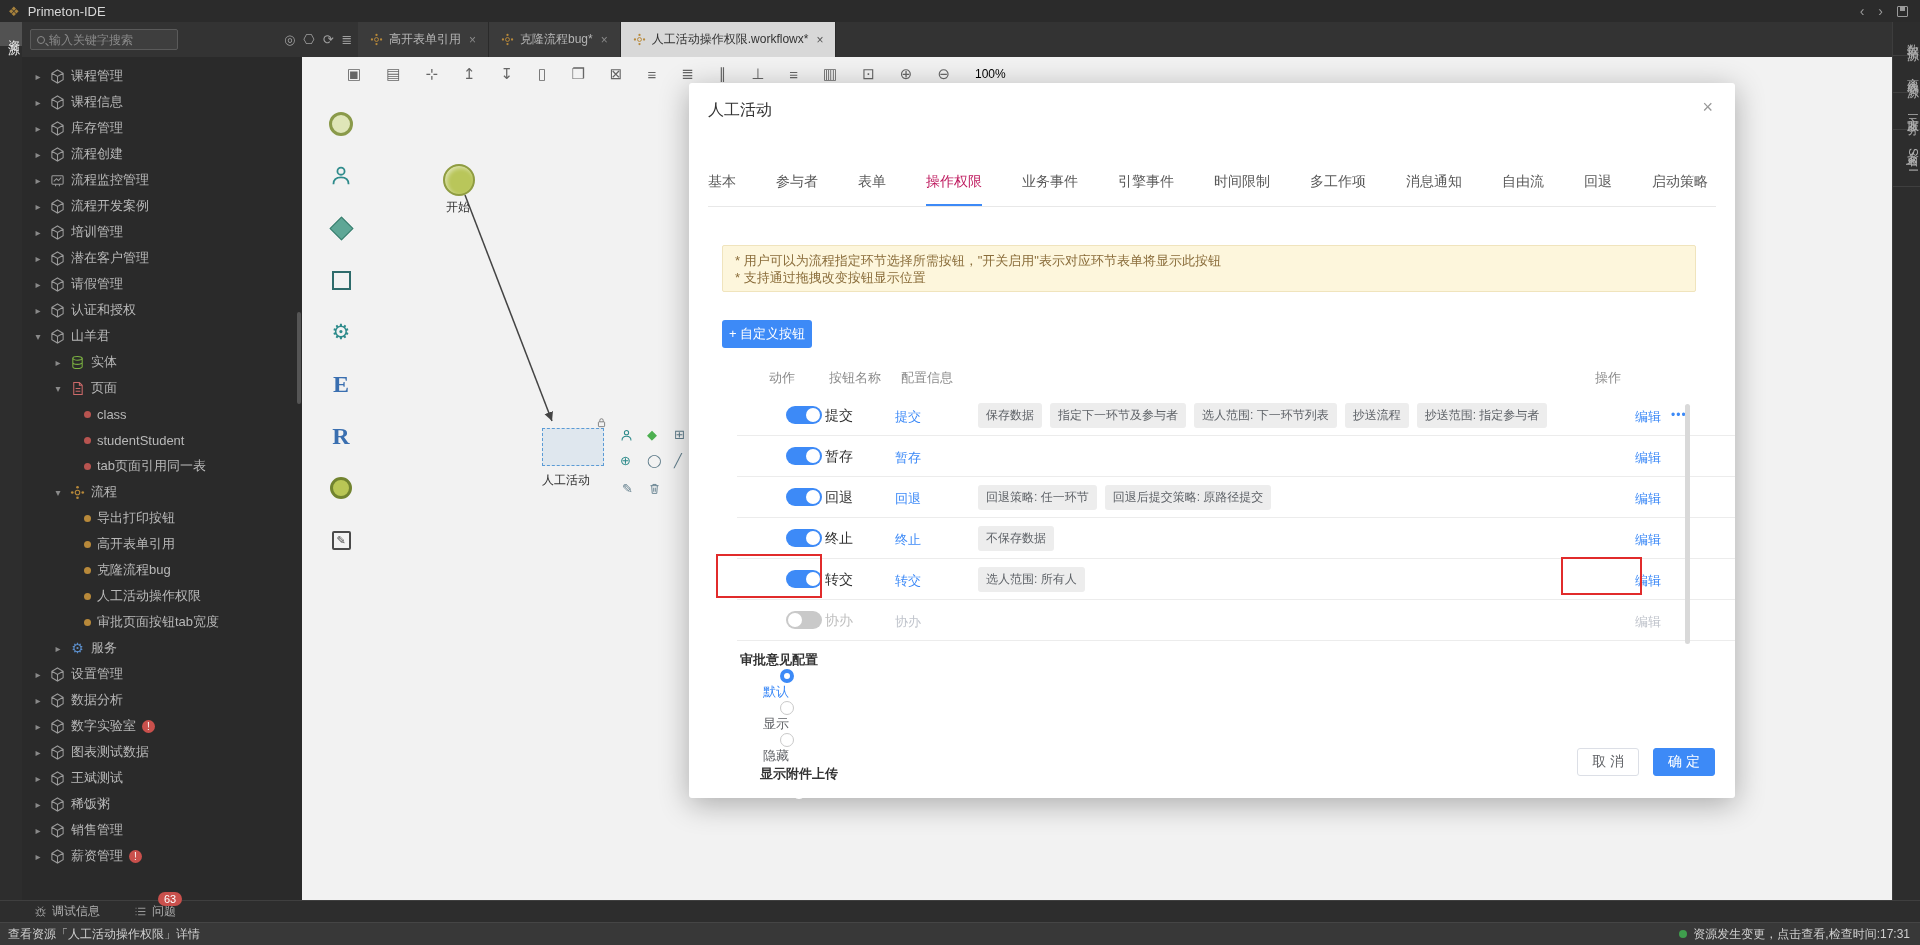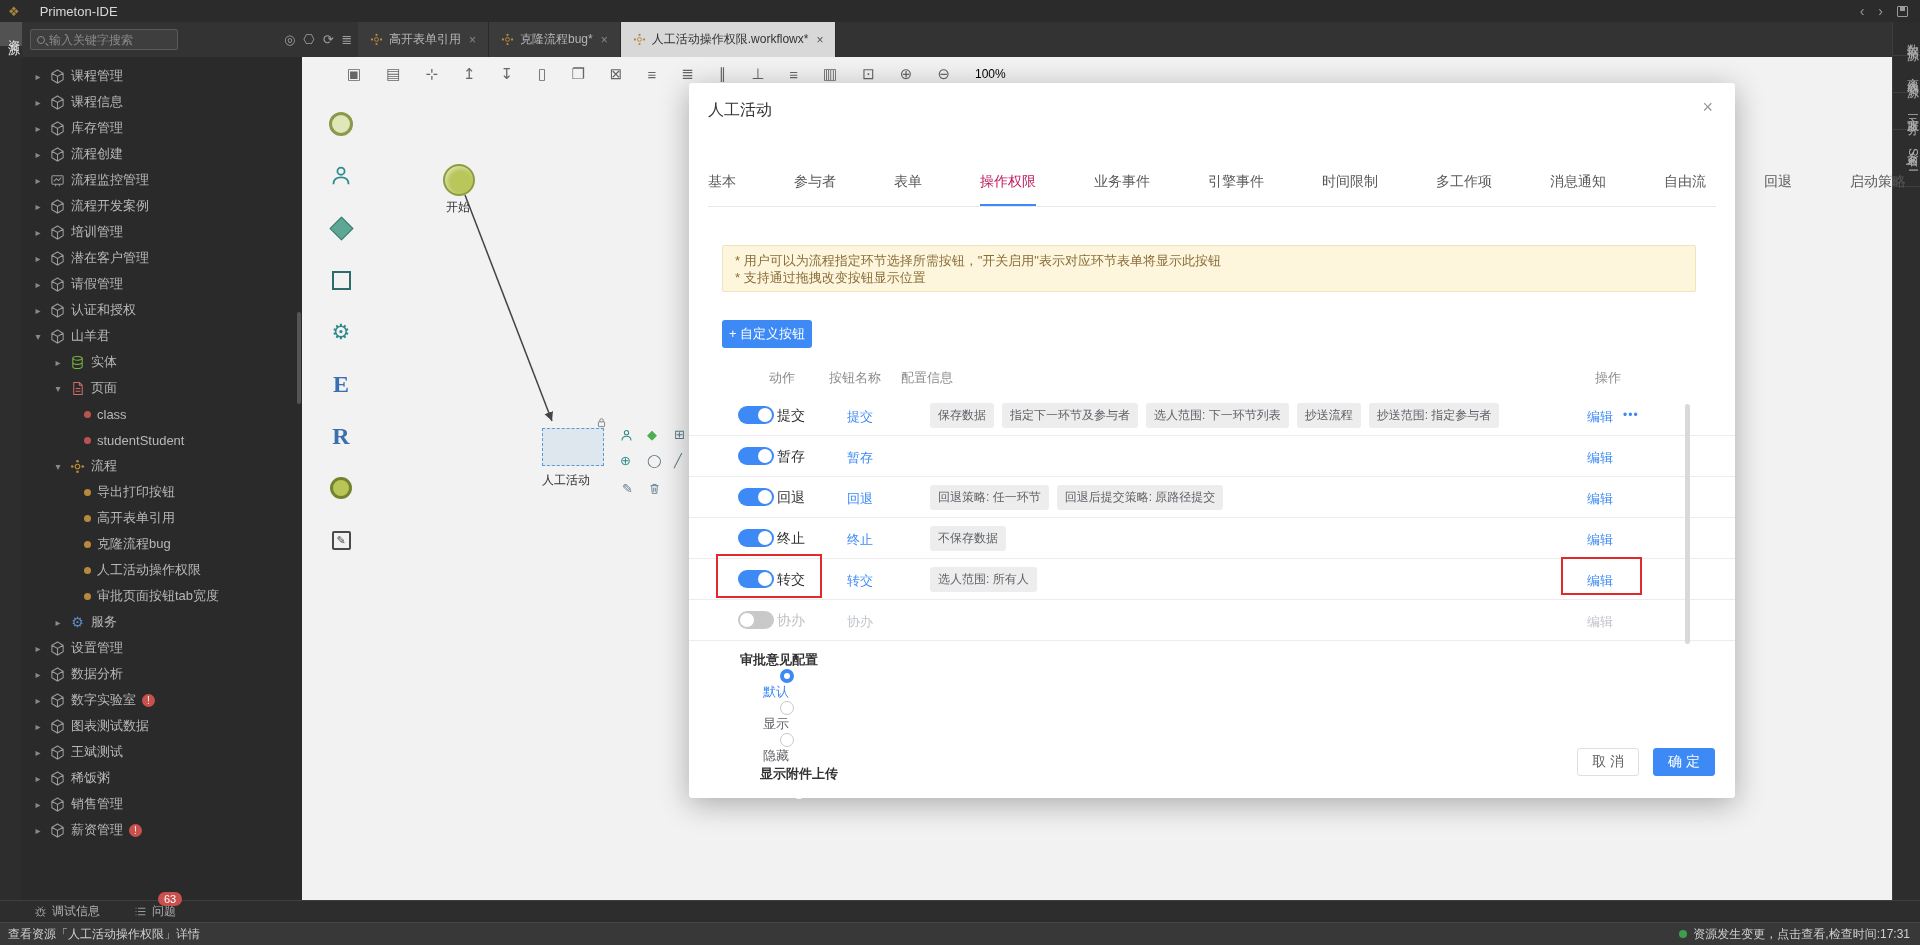--- a/index.html
+++ b/index.html
@@ -4,21 +4,21 @@
 <style>
   * { margin:0; padding:0; box-sizing:border-box; }
   html,body { width:1920px; height:945px; overflow:hidden; }
   body { font-family:"Liberation Sans","DejaVu Sans",sans-serif; background:#2d2d2d; }
   #app { position:relative; width:1920px; height:945px; }
 
   
   .titlebar { position:absolute; left:0; top:0; width:1920px; height:22px; background:#2b2b2b;
     display:flex; align-items:center; color:#d8d8d8; font-size:13px; }
   .logo { margin-left:8px; color:#a8823c; font-size:13px; }
-  .apptitle { margin-left:20px; }
+  .apptitle { margin-left:8px; }
   .tb-right { position:absolute; right:12px; top:0; height:22px; display:flex; align-items:center; gap:14px; color:#9a9a9a; font-size:14px; }
   .floppy { width:11px; height:11px; border:1px solid #9a9a9a; border-radius:1px; position:relative; }
   .floppy::before { content:""; position:absolute; left:2px; top:0; width:5px; height:4px; background:#9a9a9a; }
 
   
   .topbar { position:absolute; left:22px; top:22px; width:1870px; height:35px; background:#333333; }
   .searchbox { position:absolute; left:8px; top:7px; width:148px; height:21px; background:#3e3e3e;
     border:1px solid #5a5a5a; border-radius:2px; display:flex; align-items:center; }
   .searchbox .mag { width:8px; height:8px; border:1px solid #8a8a8a; border-radius:50%; margin:0 4px 0 6px; position:relative; flex:none;}
   .searchbox .mag::after { content:""; position:absolute; left:7px; top:7px; width:4px; height:1px; background:#8a8a8a; transform:rotate(45deg); }
@@ -95,31 +95,31 @@
   .mini { position:absolute; font-size:13px; color:#607d8b; }
   .mini.teal { color:#2e8b8b; } .mini.green { color:#4caf50; }
   .minisvg { position:absolute; width:13px; height:13px; color:#2e8b8b; }
   .locksvg { position:absolute; left:294px; top:360px; width:11px; height:11px; color:#777; }
 
   
   .modal { position:absolute; left:689px; top:83px; width:1046px; height:715px; background:#fff;
     border-radius:3px; box-shadow:0 6px 30px rgba(0,0,0,.3); }
   .m-title { position:absolute; left:19px; top:17px; font-size:16px; color:#333; }
   .m-close { position:absolute; right:22px; top:14px; font-size:18px; color:#999; }
-  .m-tabs { position:absolute; left:19px; top:90px; width:1008px; height:34px; display:flex; gap:58px;
+  .m-tabs { position:absolute; left:19px; top:90px; width:1008px; height:34px; display:flex; gap:40px;
     border-bottom:1px solid #e8e8e8; font-size:14px; color:#595959; }
   .m-tab { padding-bottom:12px; white-space:nowrap; }
   .m-tab.active { color:#be185d; border-bottom:2px solid #3d8af7; }
   .notice { position:absolute; left:33px; top:162px; width:974px; height:47px; background:#fdf6dc;
     border:1px solid #f0e4bd; border-radius:2px; padding:6px 12px; font-size:13px; color:#8a6d3b; line-height:17px; }
   .addbtn { position:absolute; left:33px; top:237px; width:90px; height:28px; background:#3d8af7; color:#fff;
     border:0; border-radius:3px; font-size:13px; }
   .thead { position:absolute; left:0; top:280px; width:1046px; height:30px; font-size:13px; color:#8c8c8c; }
   .thead span { position:absolute; top:6px; }
-  .trows { position:absolute; left:0; top:312px; width:1046px; }
+  .trows { position:absolute; left:0; top:312px; width:1046px;padding-left:48px; }
   .trow { position:relative; height:41px; border-bottom:1px solid #ececec; }
   .toggle { position:absolute; left:49px; top:11px; width:36px; height:18px; border-radius:9px; background:#3d8af7; }
   .toggle::after { content:""; position:absolute; top:2px; right:2px; width:14px; height:14px; border-radius:50%; background:#fff; }
   .toggle.off { background:#c9c9c9; }
   .toggle.off::after { right:auto; left:2px; }
   .t-action { position:absolute; left:88px; top:12px; font-size:14px; color:#333; }
   .t-name { position:absolute; left:158px; top:13px; font-size:13px; color:#3d8af7; }
   .trow.disabled .t-action { color:#bfbfbf; }
   .trow.disabled .t-name { color:#c0c4cc; }
   .chips { position:absolute; left:241px; top:8px; display:flex; gap:8px; }
@@ -346,20 +346,24 @@
         <span>页面</span>
       </div>
     <div class="ti l3">
         <span class="dot red"></span>
         <span>class</span>
       </div>
     <div class="ti l3">
         <span class="dot red"></span>
         <span>studentStudent</span>
       </div>
+    <div class="ti l3">
+        <span class="dot red"></span>
+        <span>tab页面引用同一表</span>
+      </div>
     <div class="ti l2">
         <span class="ar">▾</span>
         <svg class="tic gold">
           <use href="#i-flow"></use>
         </svg>
         <span>流程</span>
       </div>
     <div class="ti l3">
         <span class="dot orange"></span>
         <span>导出打印按钮</span>

